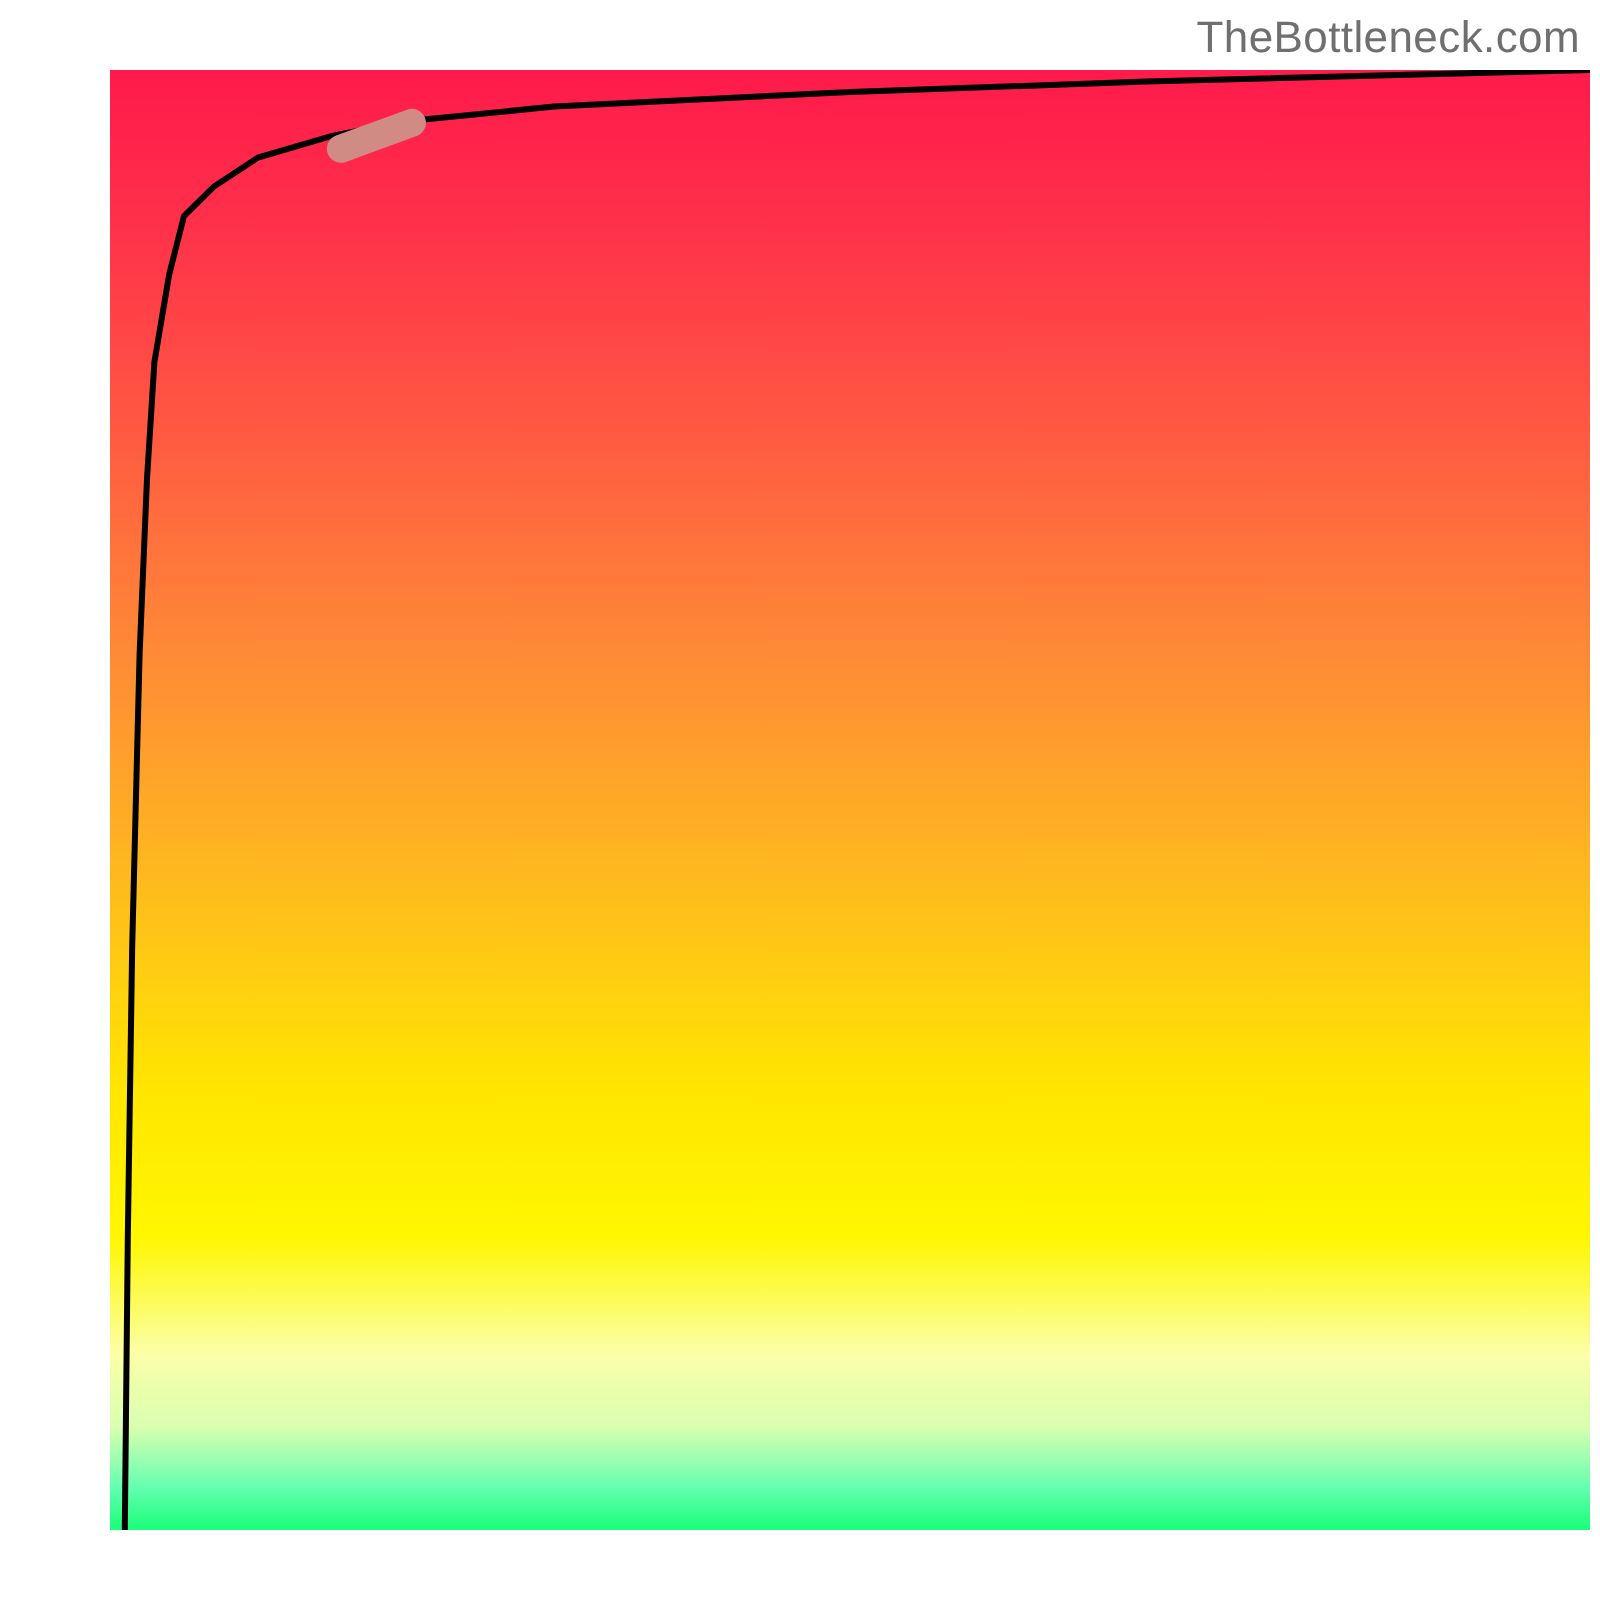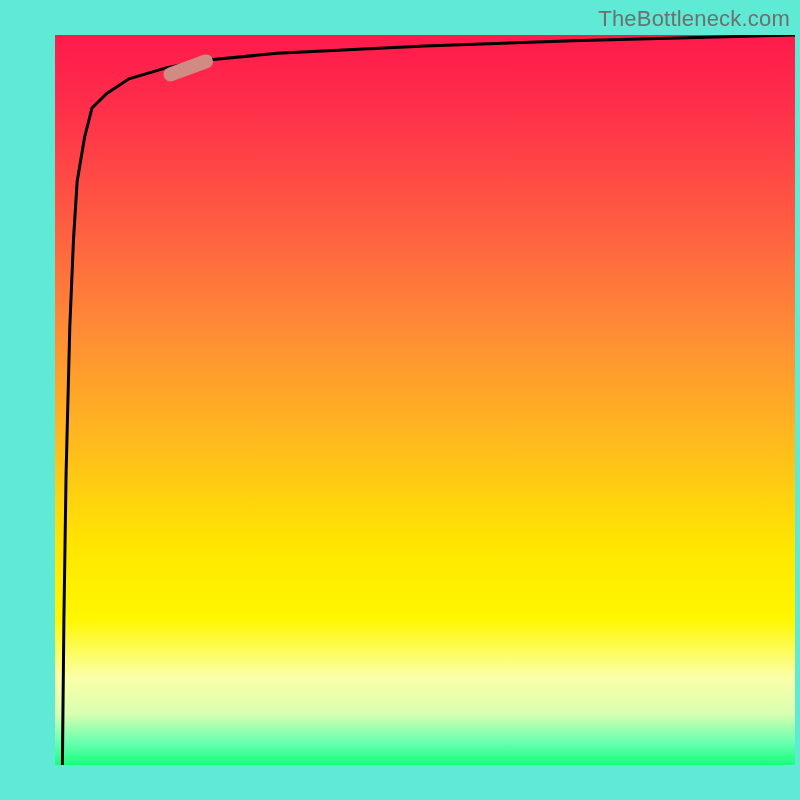--- a/index.html
+++ b/index.html
@@ -8,21 +8,21 @@
     width: 800px;
     height: 800px;
     background: #000;
     overflow: hidden;
     font-family: Arial, Helvetica, sans-serif;
   }
   .frame {
     position: relative;
     width: 800px;
     height: 800px;
-    background: #5eead4;
+    background: #ffffff;
   }
   .plot-area {
     position: absolute;
     left: 55px;
     top: 35px;
     width: 740px;
     height: 730px;
     background: linear-gradient(
       to bottom,
       #ff1a4b 0%,

